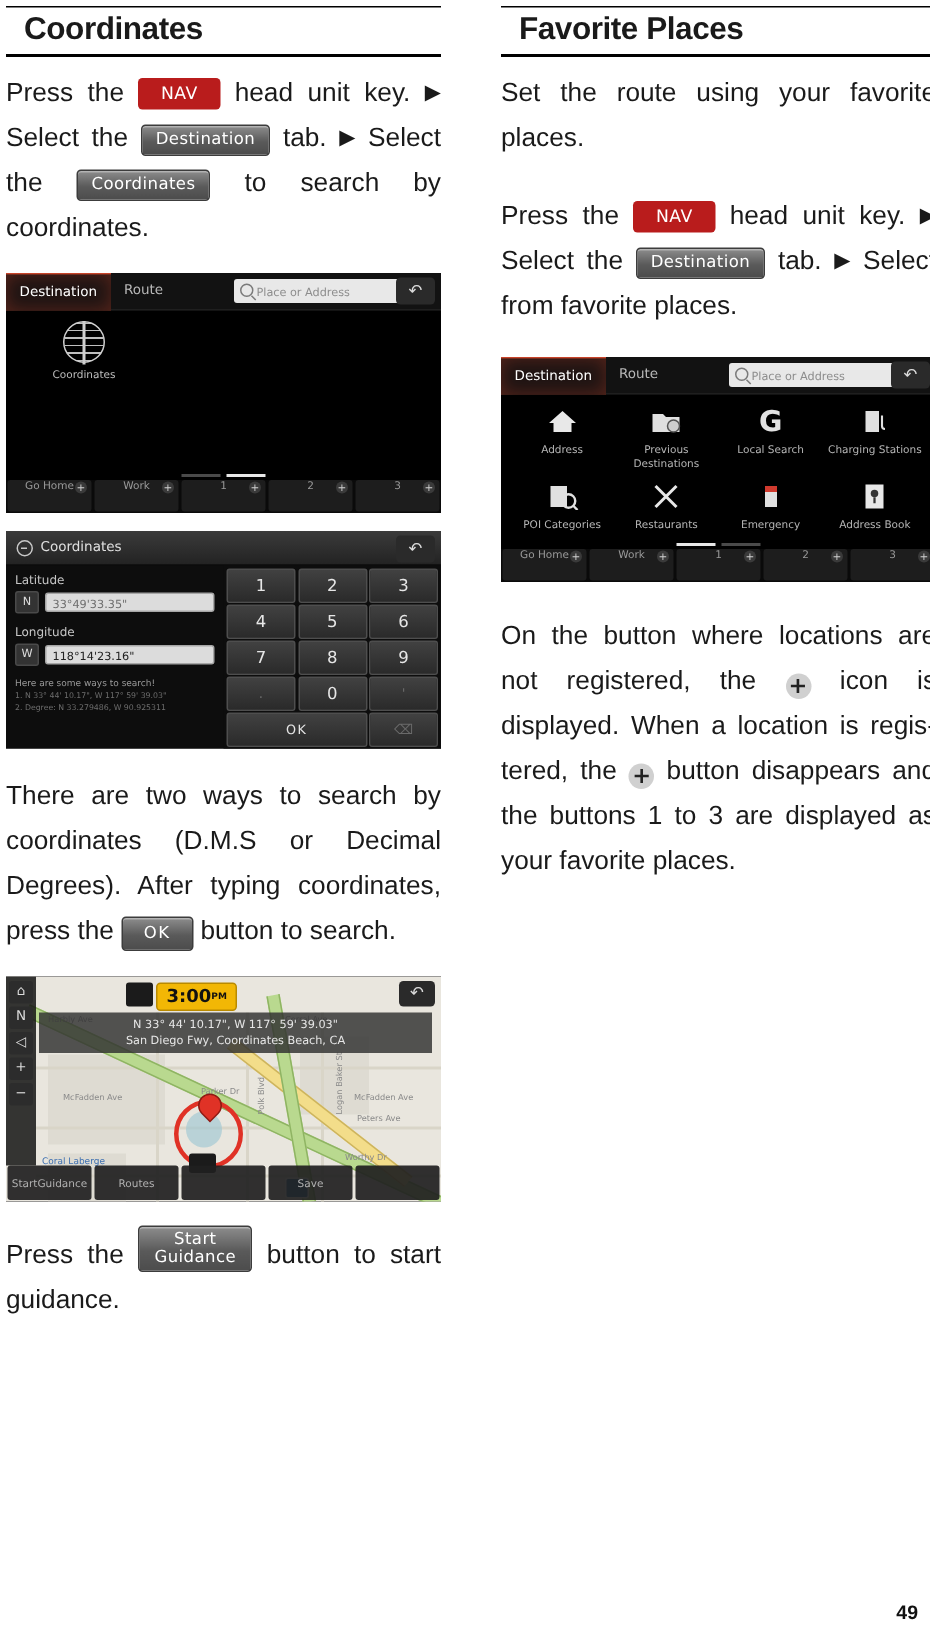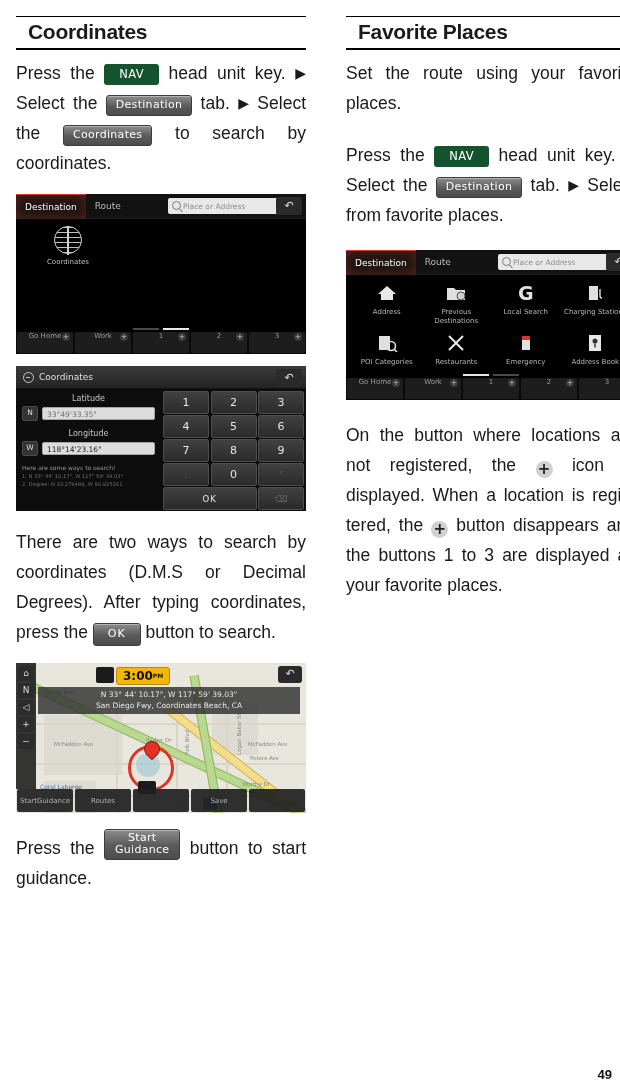--- a/index.html
+++ b/index.html
@@ -11,21 +11,21 @@
     width: 620px;
     height: 1090px;
     position: relative;
     font-family: "Liberation Sans", sans-serif;
     color: #1a1a1a;
     overflow: hidden;
   }
   .page {
     position: absolute;
     inset: 0;
-    padding: 16px;
+    padding: 4px;
   }
   .columns {
     display: flex;
     gap: 32px;
     padding: 0 0 0 0;
   }
   .col {
     width: 290px;
   }
   .col-left { margin-left: 0px; }
@@ -68,21 +68,21 @@
     font-size: 11px;
     line-height: 14px;
     padding: 2px 9px 3px 9px;
     border-radius: 3px;
     color: #ffffff;
     letter-spacing: 0.3px;
     font-family: "DejaVu Sans", sans-serif;
     white-space: nowrap;
   }
   .chip.dark {
-    background: #14532d;
+    background: #b91c1c;
     padding: 3px 15px 4px 15px;
     font-size: 11.5px;
   }
   .chip.grey {
     background: linear-gradient(#8d8d8d, #5a5a5a 55%, #4c4c4c);
     border: 1px solid #3c3c3c;
     box-shadow: inset 0 1px 0 rgba(255,255,255,.35);
   }
   .chip.grey.two-line {
     line-height: 12px;
@@ -316,21 +316,21 @@
   .coordbody {
     display: flex;
     height: 123px;
     background: #0d0d0d;
   }
   .coordleft {
     width: 145px;
     padding: 5px 6px 0 6px;
     box-sizing: border-box;
   }
-  .flabel { font-size: 8px; color: #c6c6c6; margin-bottom: 3px; text-align: center; }
+  .flabel { font-size: 8px; color: #c6c6c6; margin-bottom: 3px; }
   .frow { display: flex; align-items: center; margin-bottom: 8px; }
   .fprefix {
     width: 14px; height: 13px;
     background: #333;
     border: 1px solid #4a4a4a;
     color: #ddd;
     font-size: 7.5px;
     text-align: center;
     line-height: 12px;
     margin-right: 4px;

